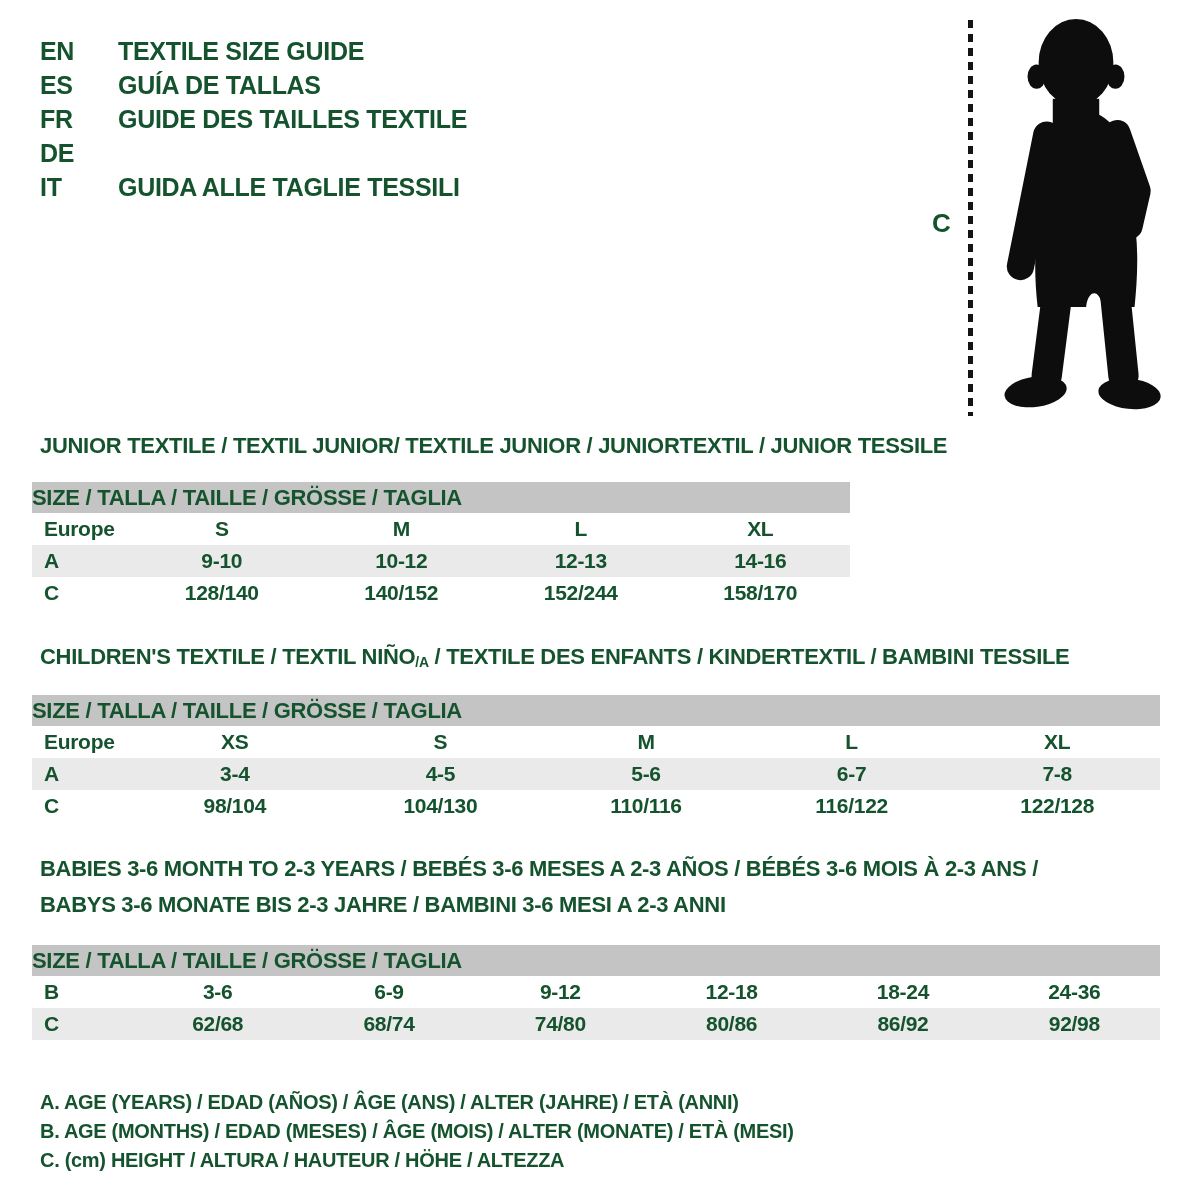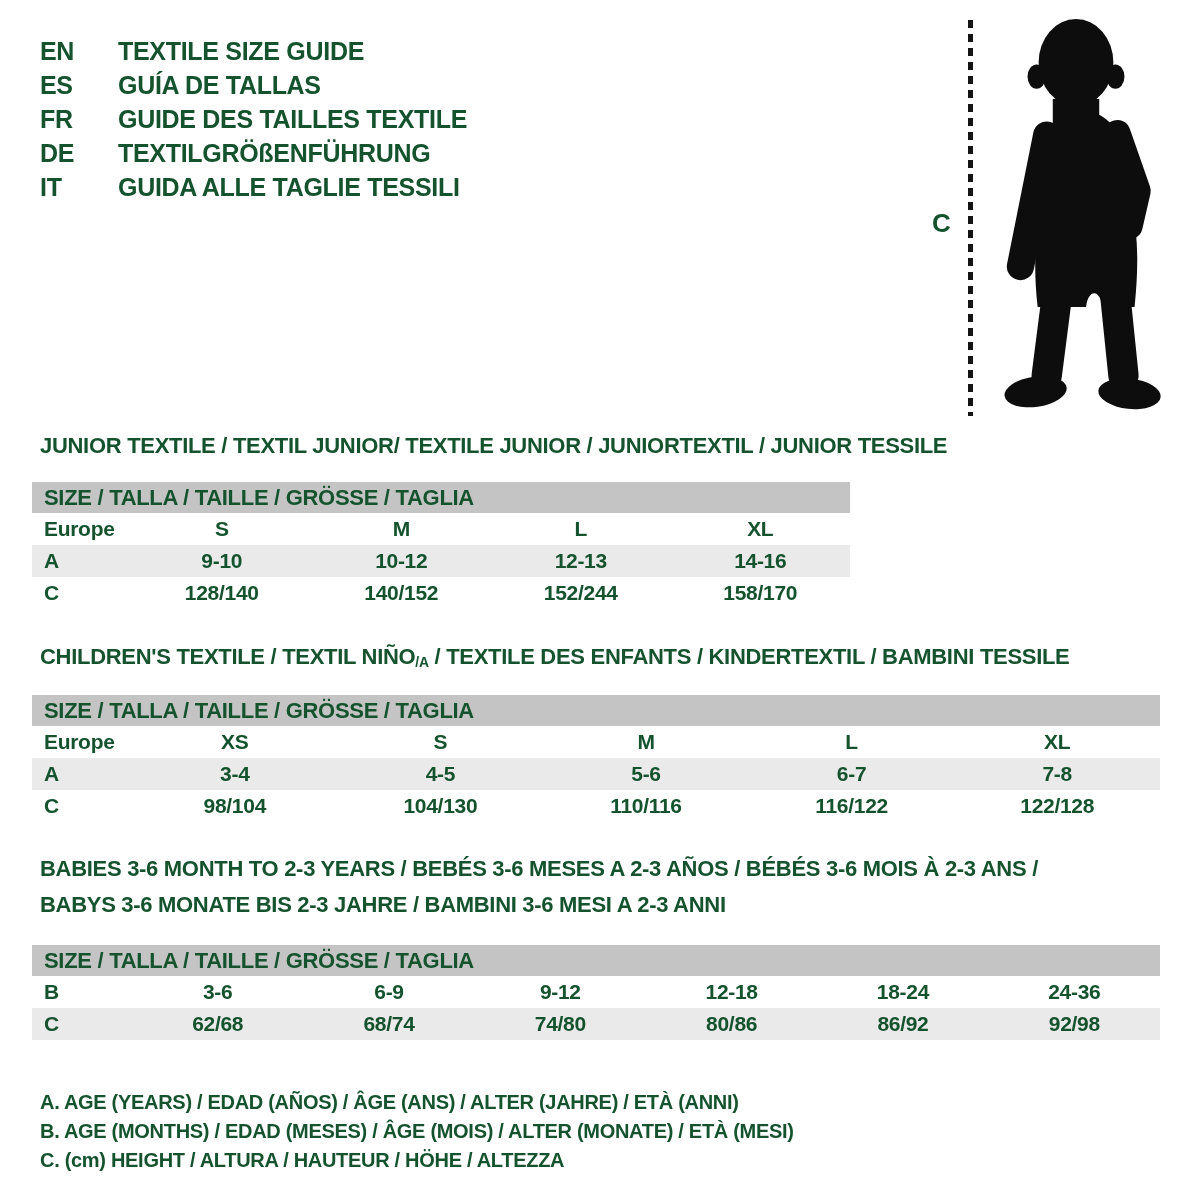--- a/index.html
+++ b/index.html
@@ -29,21 +29,21 @@
   }
   .toddler { position:absolute; left:88px; top:14px; }
 
   
   .section-title { margin:0 0 0 40px; font-size:22px; line-height:28px; white-space:nowrap; }
   .title-sub { font-size:14px; vertical-align:baseline; position:relative; top:3px; }
 
   .sg-table { margin-left:32px; margin-top:22px; }
   .thead {
     height:31px; display:flex; align-items:center;
-    padding-left:12px; font-size:22px;
+    font-size:22px;
   }
   .trow { display:flex; align-items:center; height:32px; font-size:21px; }
   .tlabel { width:100px; padding-left:12px; box-sizing:border-box; }
   .tcell { flex:1; text-align:center; }
 
   .w-junior { width:818px; }
   .w-full   { width:1128px; }
 
   .sec-junior   { margin-top:2px; }
   .sec-children { margin-top:34px; }
@@ -68,21 +68,20 @@
       <div class="lang-row">
         <span class="lang-code">ES</span>
         <span class="lang-title">GUÍA DE TALLAS</span>
       </div>
       <div class="lang-row">
         <span class="lang-code">FR</span>
         <span class="lang-title">GUIDE DES TAILLES TEXTILE</span>
       </div>
       <div class="lang-row">
         <span class="lang-code">DE</span>
-        <span class="lang-title">TEXTILGRÖßENFÜHRUNG</span>
       </div>
       <div class="lang-row">
         <span class="lang-code">IT</span>
         <span class="lang-title">GUIDA ALLE TAGLIE TESSILI</span>
       </div>
     </div>
 
     <div class="figure">
       <span class="height-label">C</span>
       <div class="height-line"></div>

